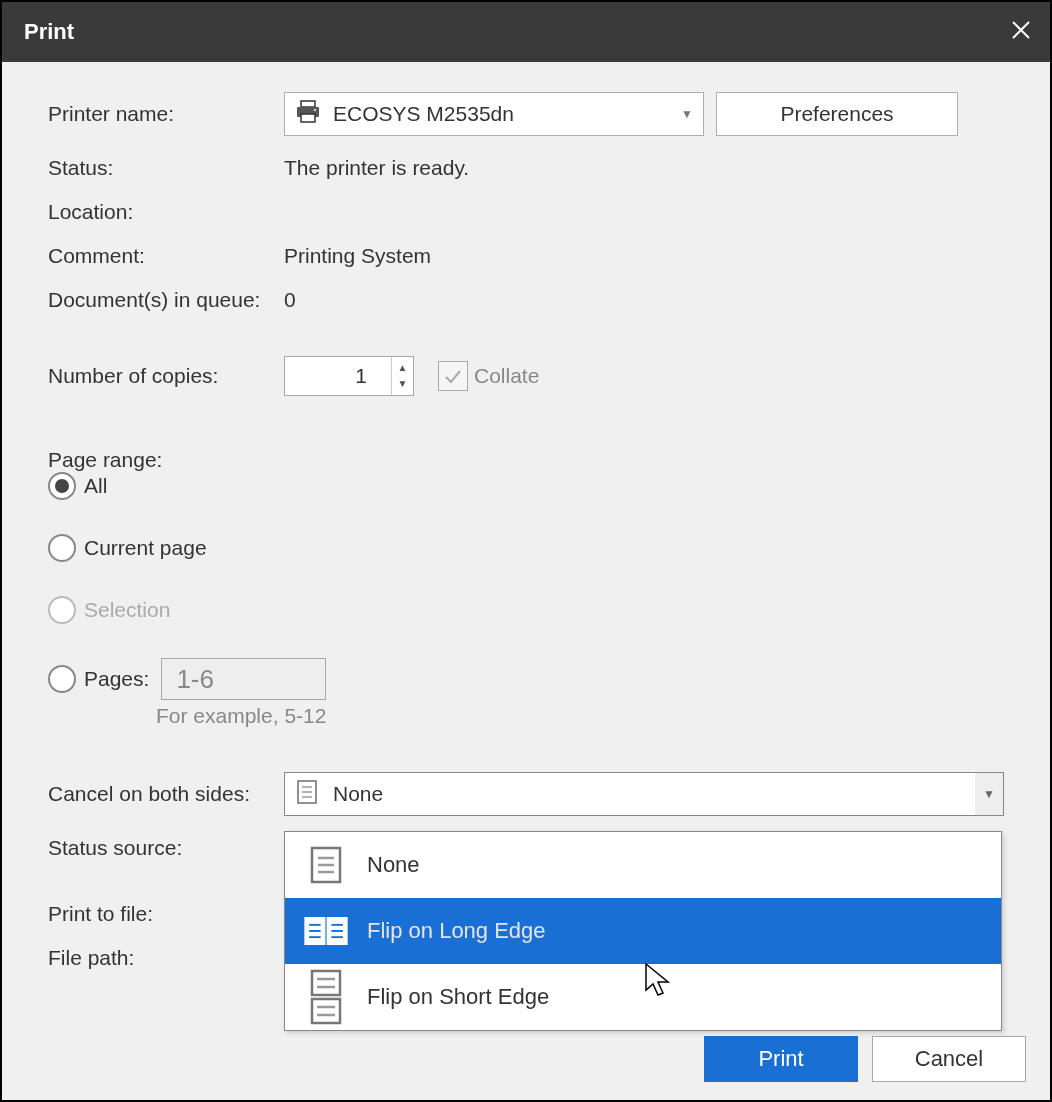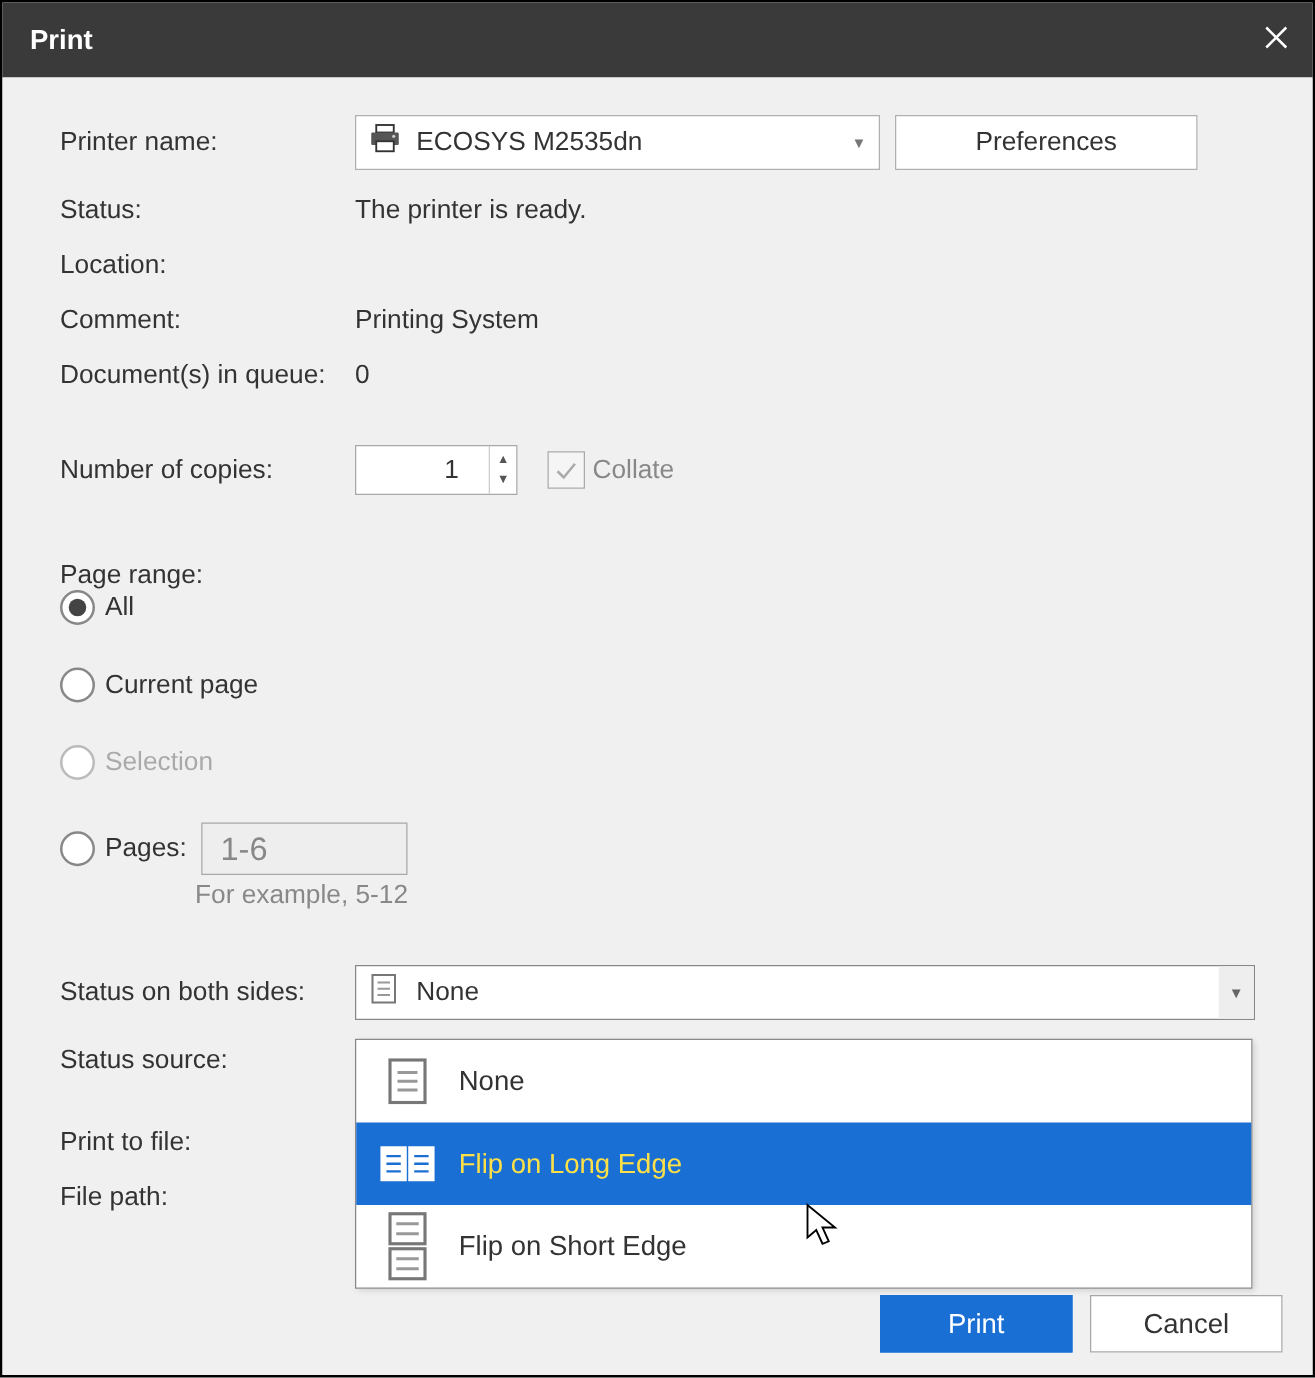--- a/index.html
+++ b/index.html
@@ -209,21 +209,21 @@
     height:66px;
     display:flex;
     align-items:center;
     padding:0 18px;
     font-size:22px;
     cursor:pointer;
   }
   .dd-item .dd-icon { margin-right:18px; flex:none; width:46px; display:flex; justify-content:center;}
   .dd-item.hover {
     background:#1a6fd4;
-    color:#fde047;
+    color:#e5e5e5;
   }
   .cursor {
     position:absolute;
     left:642px;
     top:900px;
     z-index:60;
     pointer-events:none;
   }
   .footer {
     position:absolute;
@@ -363,21 +363,21 @@
         </div>
 
         <div class="hint">For example, 5-12</div>
 
       </div>
     </div>
 
     <div style="height:24px;"></div>
 
     <div class="row" style="margin-bottom:20px;">
-      <div class="label-col">Status on both sides:</div>
+      <div class="label-col">Cancel on both sides:</div>
       <div class="val-col">
         <div class="duplex-select">
           <span class="duplex-icon">
             <svg width="24" height="26" viewBox="0 0 24 26">
               <rect x="3" y="2" width="18" height="22" fill="#fff" stroke="#777" stroke-width="1.6"></rect>
               <line x1="7" y1="8" x2="17" y2="8" stroke="#999" stroke-width="1.5"></line>
               <line x1="7" y1="13" x2="17" y2="13" stroke="#999" stroke-width="1.5"></line>
               <line x1="7" y1="18" x2="17" y2="18" stroke="#999" stroke-width="1.5"></line>
             </svg>
           </span>

